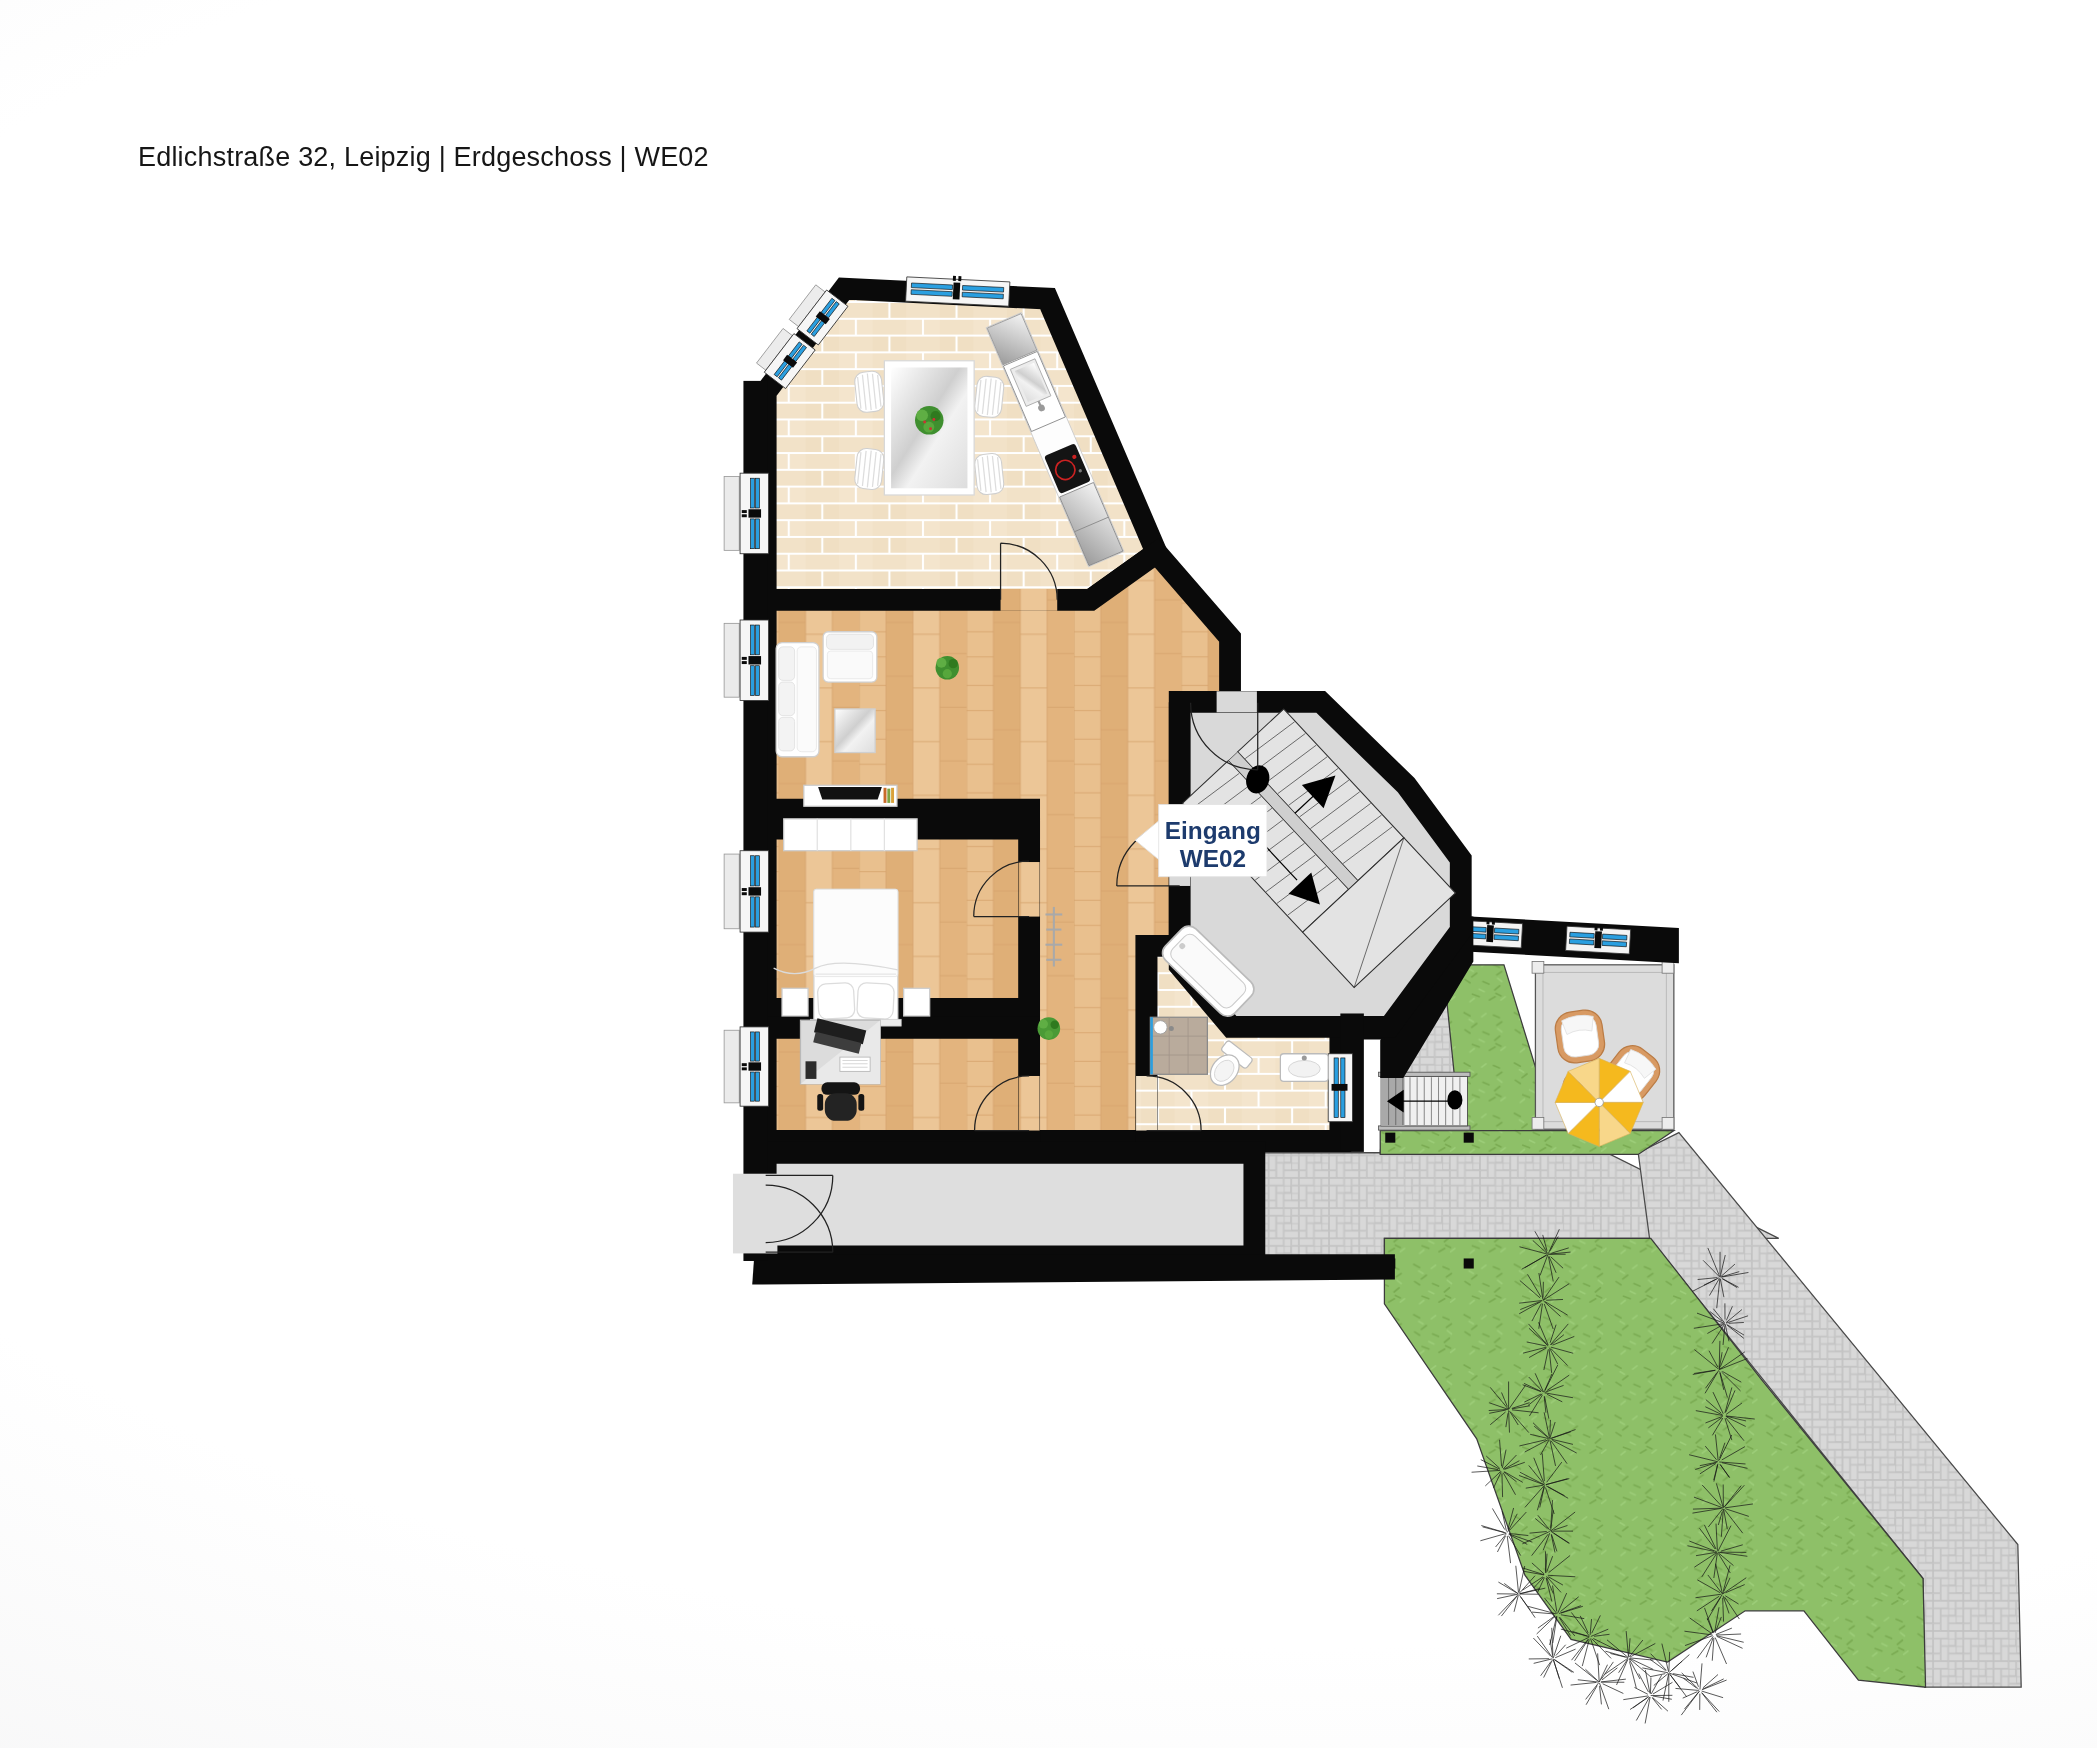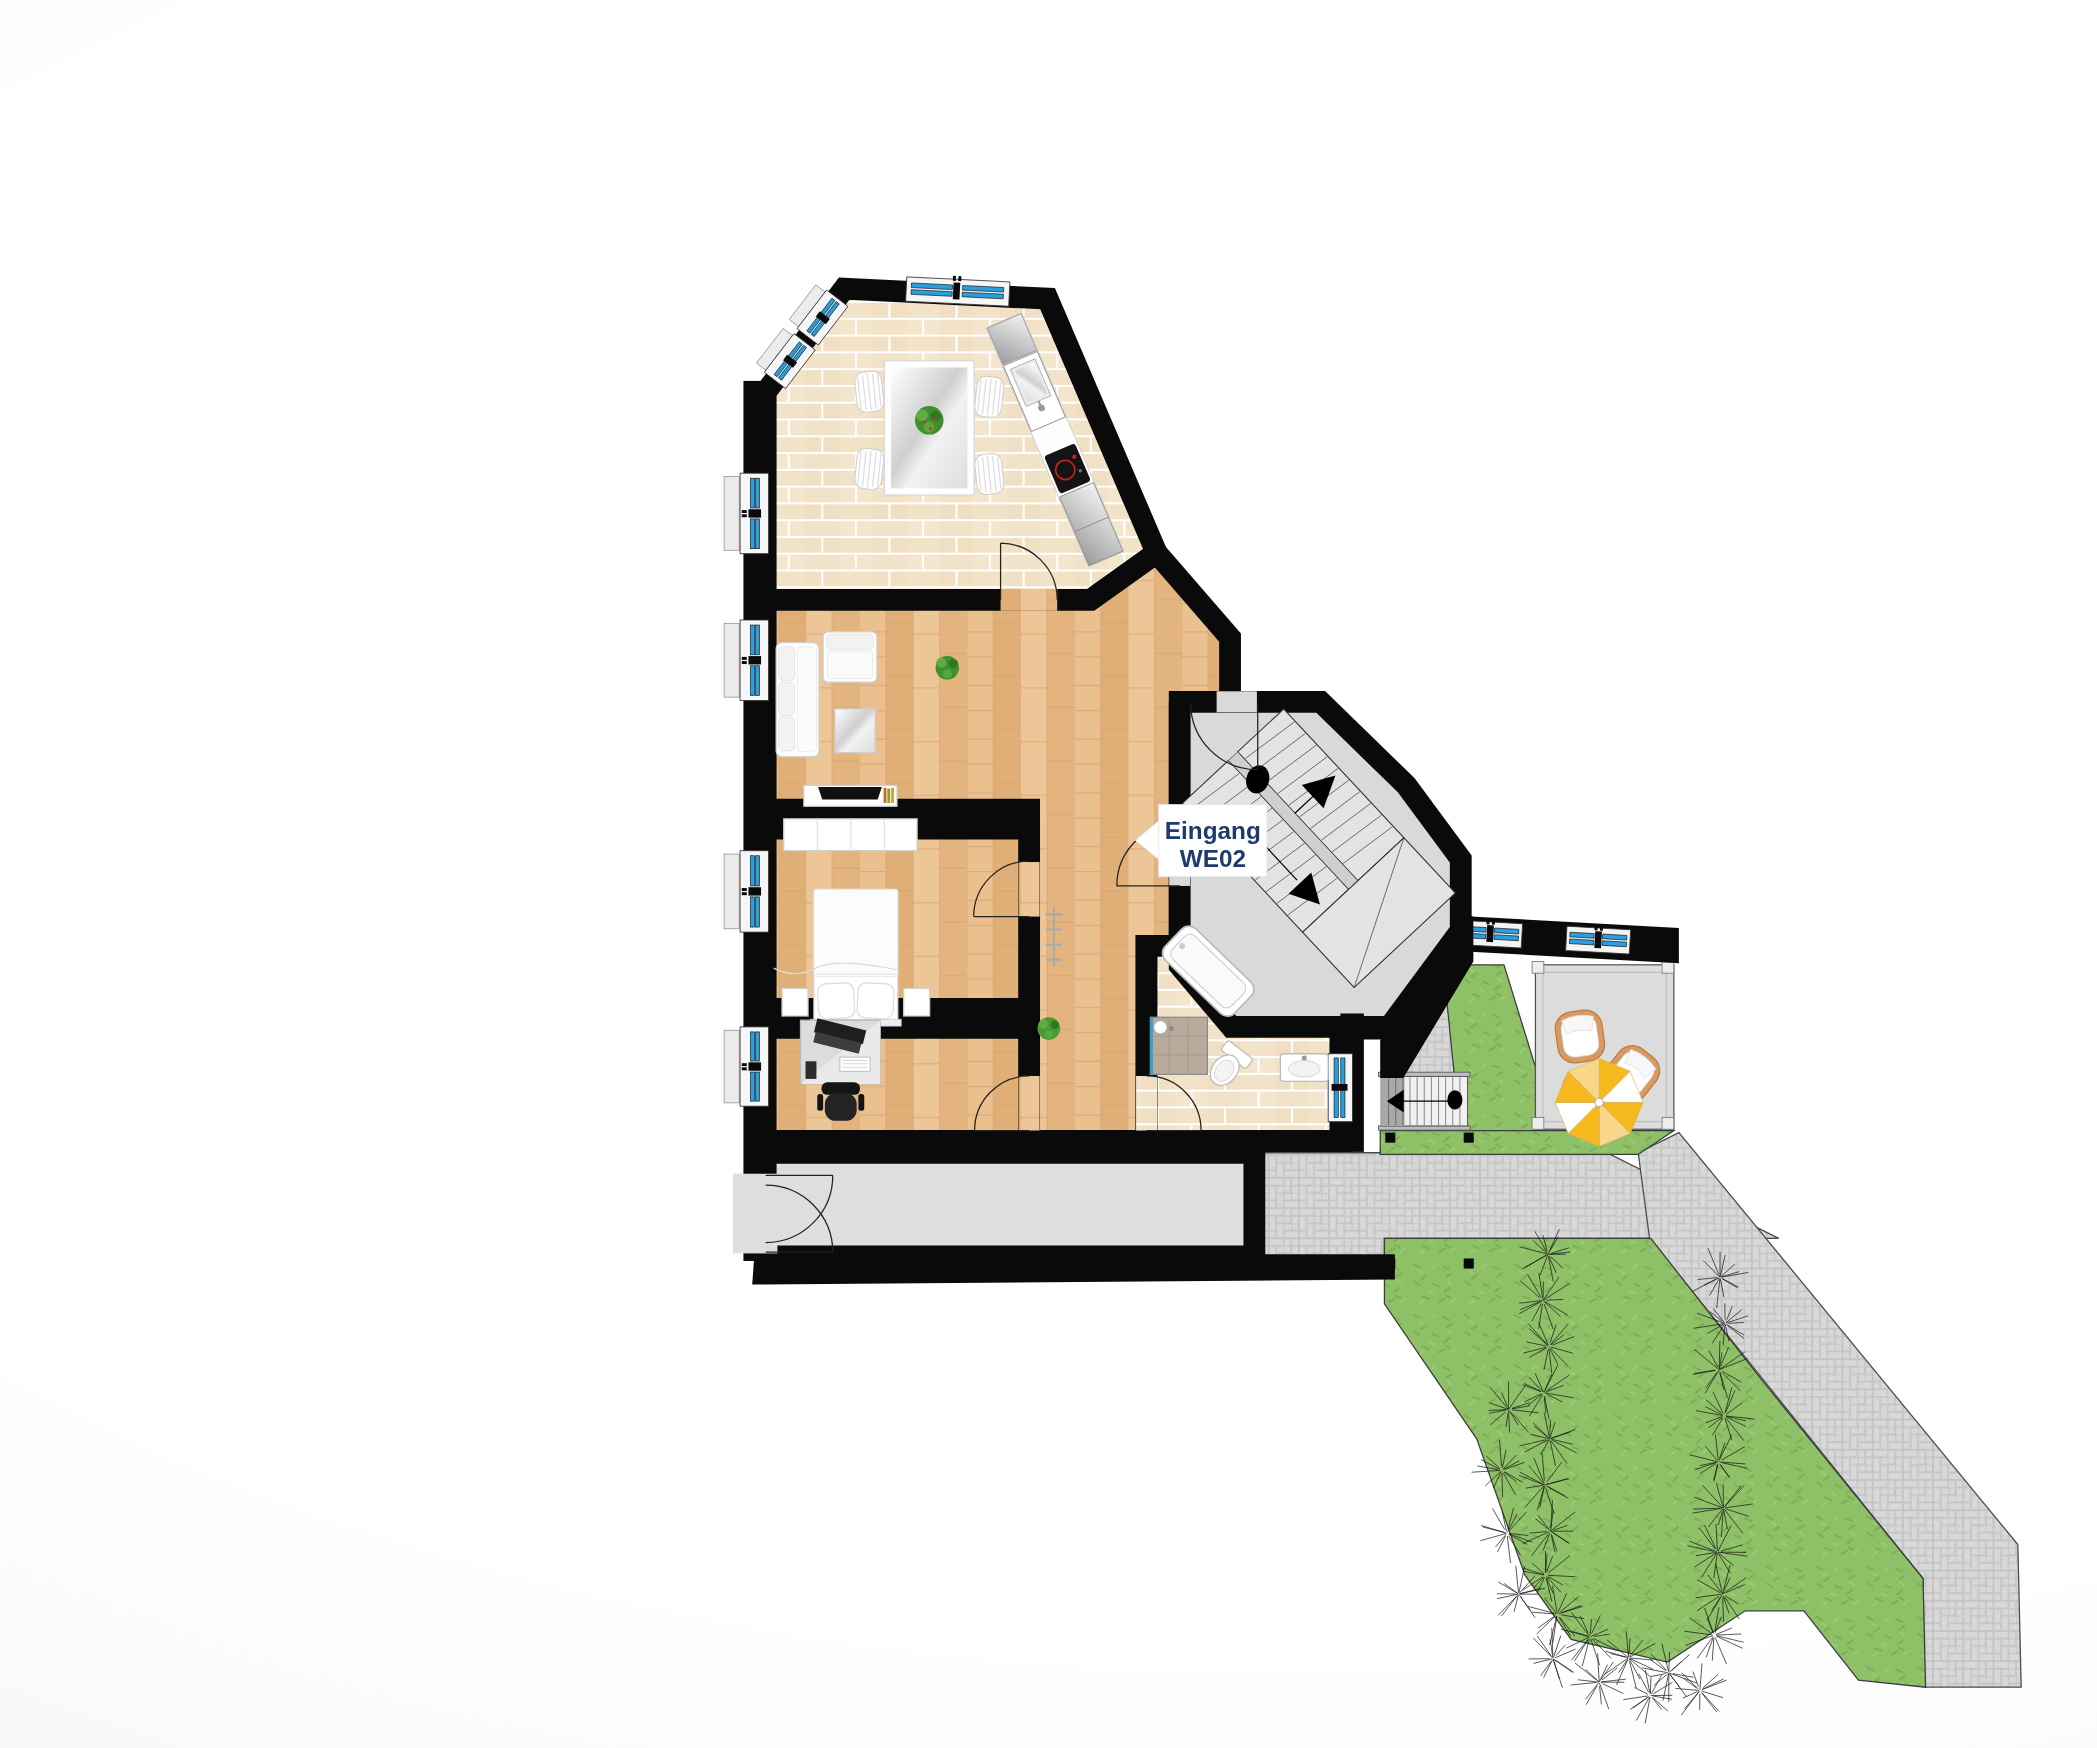--- a/index.html
+++ b/index.html
@@ -996,15 +996,16 @@
 
       <g>
         <polygon points="2706,2003 2768,1952 2768,2054" fill="#ffffff" stroke="#e0e0e0" stroke-width="2"></polygon>
         <rect x="2762" y="1918" width="258" height="172" fill="#ffffff" stroke="#e3e3e3" stroke-width="2"></rect>
         <text x="2891" y="2000" font-size="58" font-weight="bold" text-anchor="middle" fill="#1d3b6d">Eingang</text>
         <text x="2891" y="2066" font-size="58" font-weight="bold" text-anchor="middle" fill="#1d3b6d">WE02</text>
       </g>
     </g>
   </svg>
 
+  <div class="header-title">Edlichstraße 32, Leipzig | Erdgeschoss | WE02</div>
 
 </div>
 
 
 </body></html>

